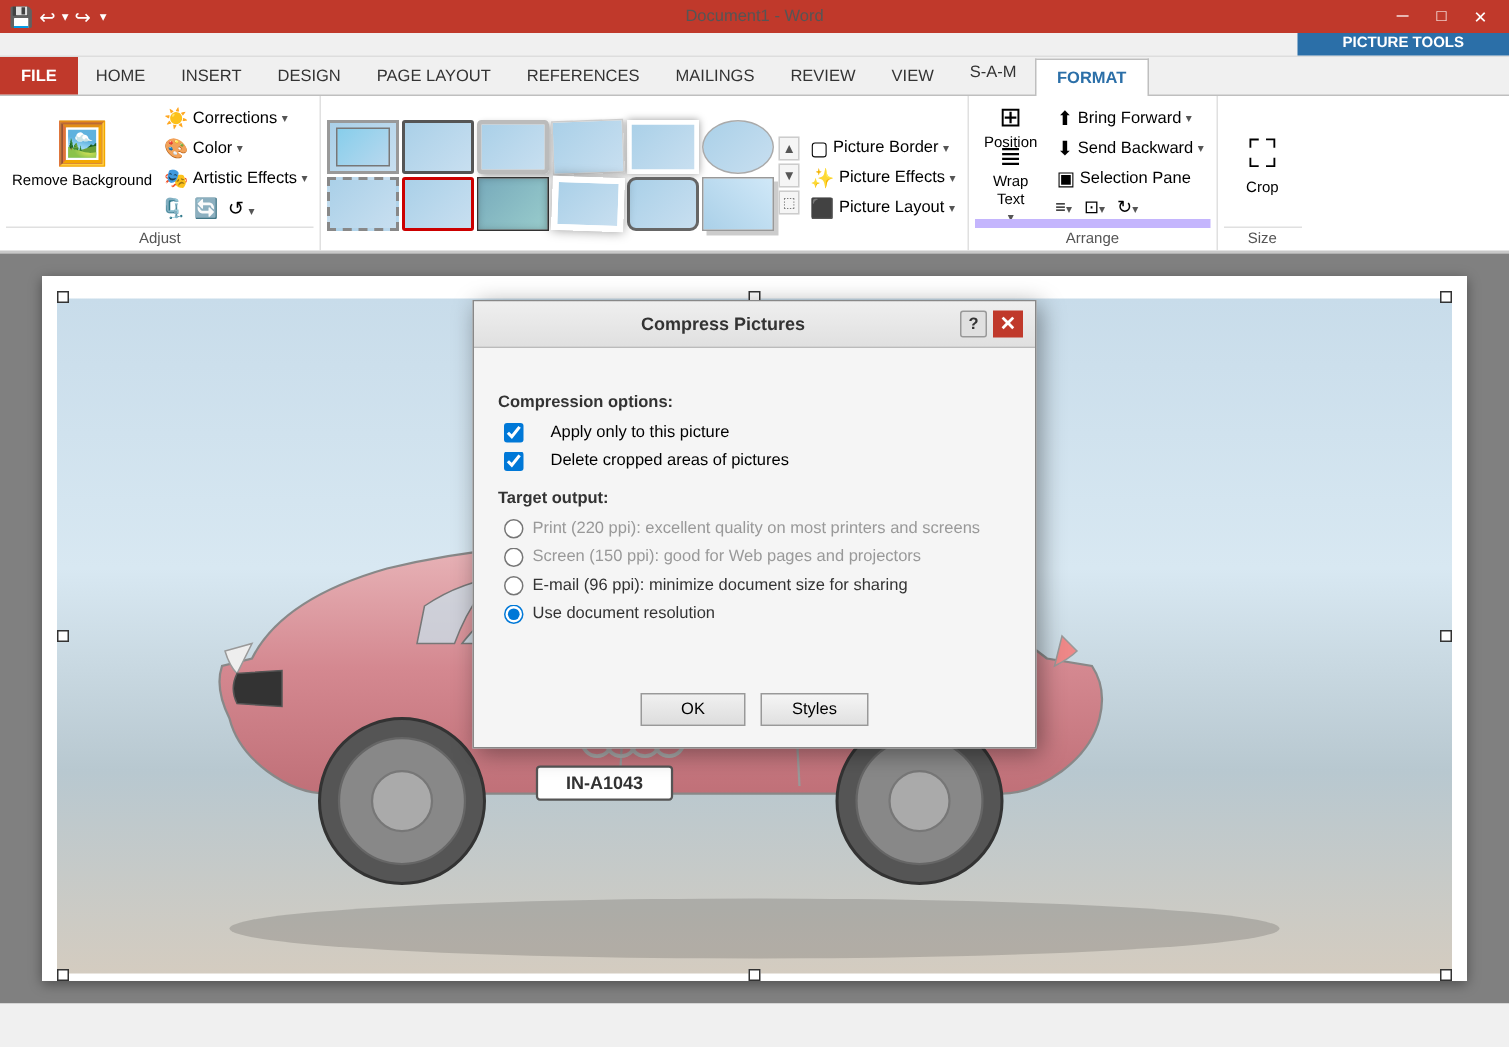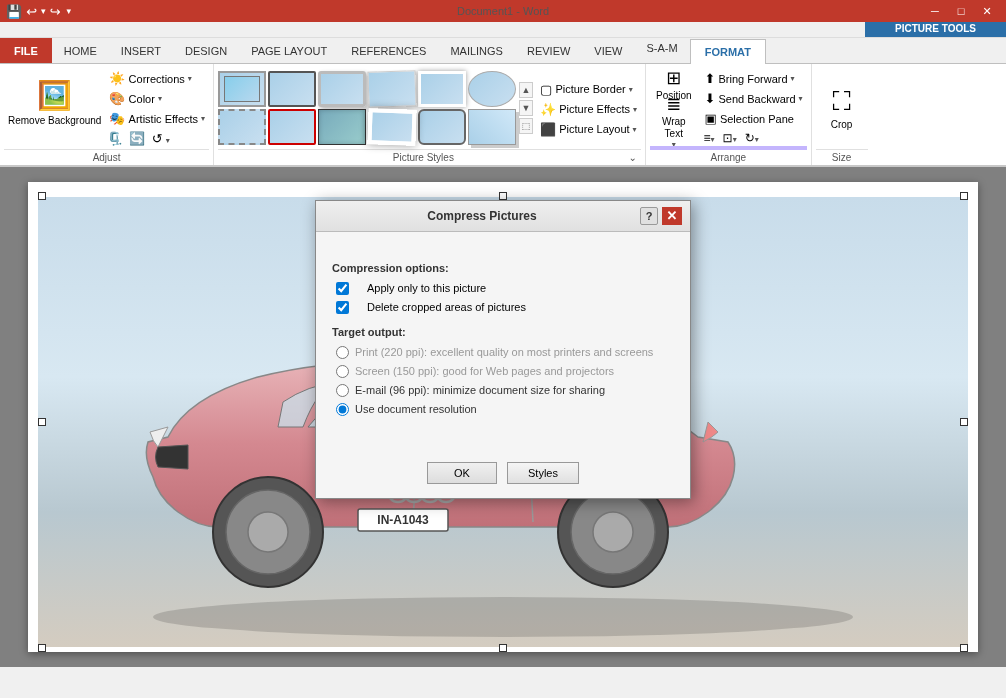--- a/index.html
+++ b/index.html
@@ -333,24 +333,20 @@
           <span>Picture Effects</span>
           <span class="dropdown-arrow">▾</span>
         </div>
         <div class="ribbon-btn-small">
           <span style="font-size:13px;">⬛</span>
           <span>Picture Layout</span>
           <span class="dropdown-arrow">▾</span>
         </div>
       </div>
     </div>
-    <div style="display:flex; align-items:center; border-top:1px solid #e0e0e0; padding:2px 0; margin-top:auto;">
-      <span style="font-size:10px; color:#555; flex:1; text-align:center;">Picture Styles</span>
-      <span style="font-size:10px; color:#555; cursor:pointer; margin-right:4px;">⌄</span>
-    </div>
   </div>
 
   <div style="display:flex; flex-direction:column; border-right:1px solid #e0e0e0; padding:3px 4px 0 4px; min-width:160px;">
     <div style="display:flex; gap:3px; flex:1;">
 
       <div style="display:flex; flex-direction:column; gap:1px;">
         <div class="ribbon-btn-large" style="height:36px; min-width:44px; font-size:10px; justify-content:center;">
           <div style="font-size:18px;">⊞</div>
           <div style="font-size:10px;">Position</div>
         </div>
@@ -376,21 +372,21 @@
           <span style="font-size:13px;">▣</span>
           <span>Selection Pane</span>
         </div>
         <div style="display:flex; gap:2px; padding-top:1px;">
           <div style="padding:1px 3px; cursor:pointer; font-size:12px;">≡<span class="dropdown-arrow">▾</span></div>
           <div style="padding:1px 3px; cursor:pointer; font-size:12px;">⊡<span class="dropdown-arrow">▾</span></div>
           <div style="padding:1px 3px; cursor:pointer; font-size:12px;">↻<span class="dropdown-arrow">▾</span></div>
         </div>
       </div>
     </div>
-    <div style="font-size:10px; color:#555; text-align:center; border-top:4px solid #c4b5fd; padding:2px 0; margin-top:auto;">Arrange</div>
+    <div style="font-size:10px; color:#555; text-align:center; border-top:6px solid #c4b5fd; padding:2px 0; margin-top:auto;">Arrange</div>
   </div>
 
   <div style="display:flex; flex-direction:column; padding:3px 4px 0 4px; min-width:60px;">
     <div style="flex:1; display:flex; align-items:center; justify-content:center;">
       <div style="display:flex; flex-direction:column; align-items:center; padding:6px 8px; cursor:pointer; font-size:10px; text-align:center; height:72px; justify-content:center;">
         <div style="font-size:26px; margin-bottom:2px;">⛶</div>
         <div style="font-size:10px;">Crop</div>
       </div>
     </div>
     <div style="font-size:10px; color:#555; text-align:center; border-top:1px solid #e0e0e0; padding:2px 0; margin-top:auto;">Size</div>

